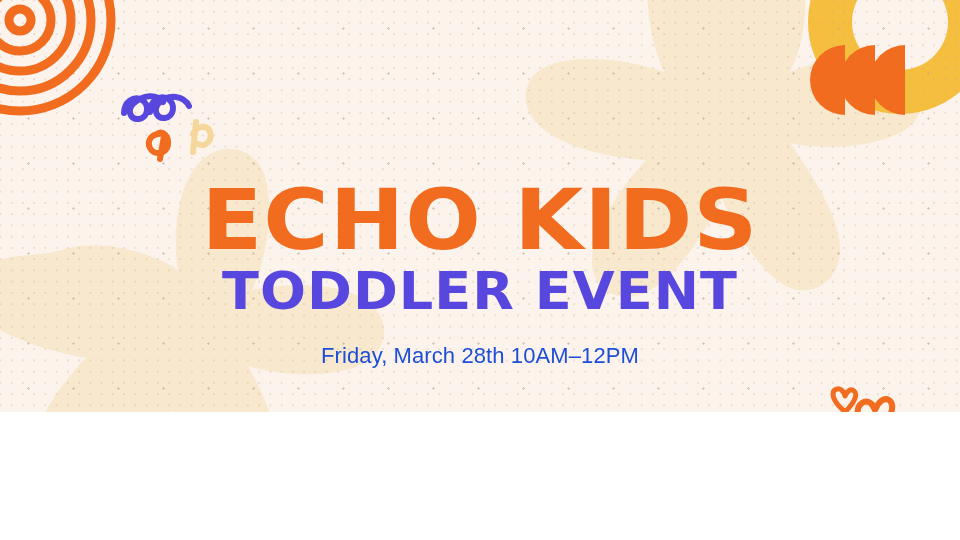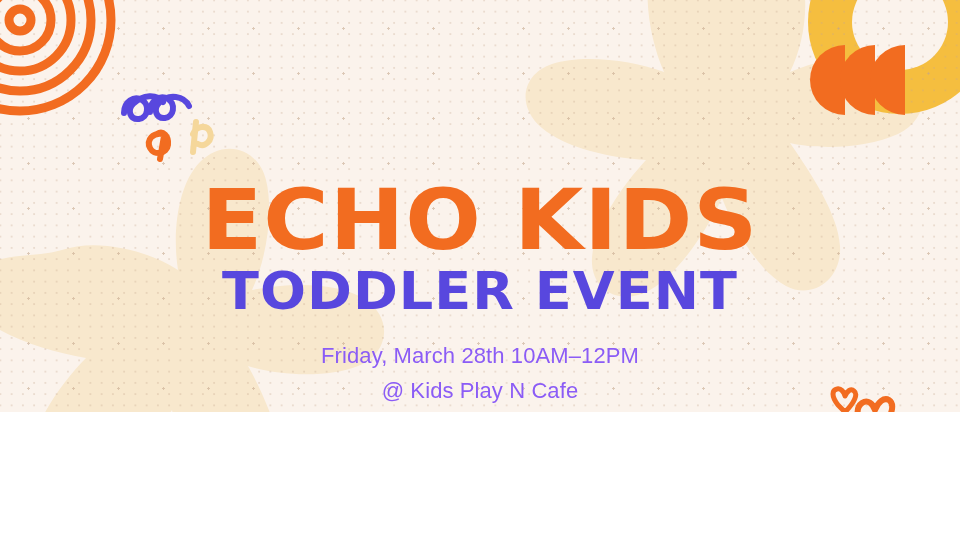--- a/index.html
+++ b/index.html
@@ -56,21 +56,21 @@
     font-size:52px;
     line-height:1.0;
     letter-spacing:1px;
     color:#5847DE;
     margin-top:6px;
     transform:scaleX(1.04);
     transform-origin:center;
   }
   .details {
     margin-top:22px;
-    color:#8b5cf6;
+    color:#1d4ed8;
   }
   .detail-line {
     font-family:"Liberation Sans", sans-serif;
     font-size:22px;
     font-weight:500;
     line-height:1.58;
     letter-spacing:0.1px;
   }
 </style>
 </head>
@@ -212,17 +212,16 @@
       </g>
 
     </svg>
   </div>
 
   <div class="text-block">
     <div class="title">ECHO KIDS</div>
     <div class="subtitle">TODDLER EVENT</div>
     <div class="details">
       <div class="detail-line">Friday, March 28th 10AM–12PM</div>
-      <div class="detail-line">@ Kids Play N Cafe</div>
     </div>
   </div>
 
 </div>
 
 </body></html>

